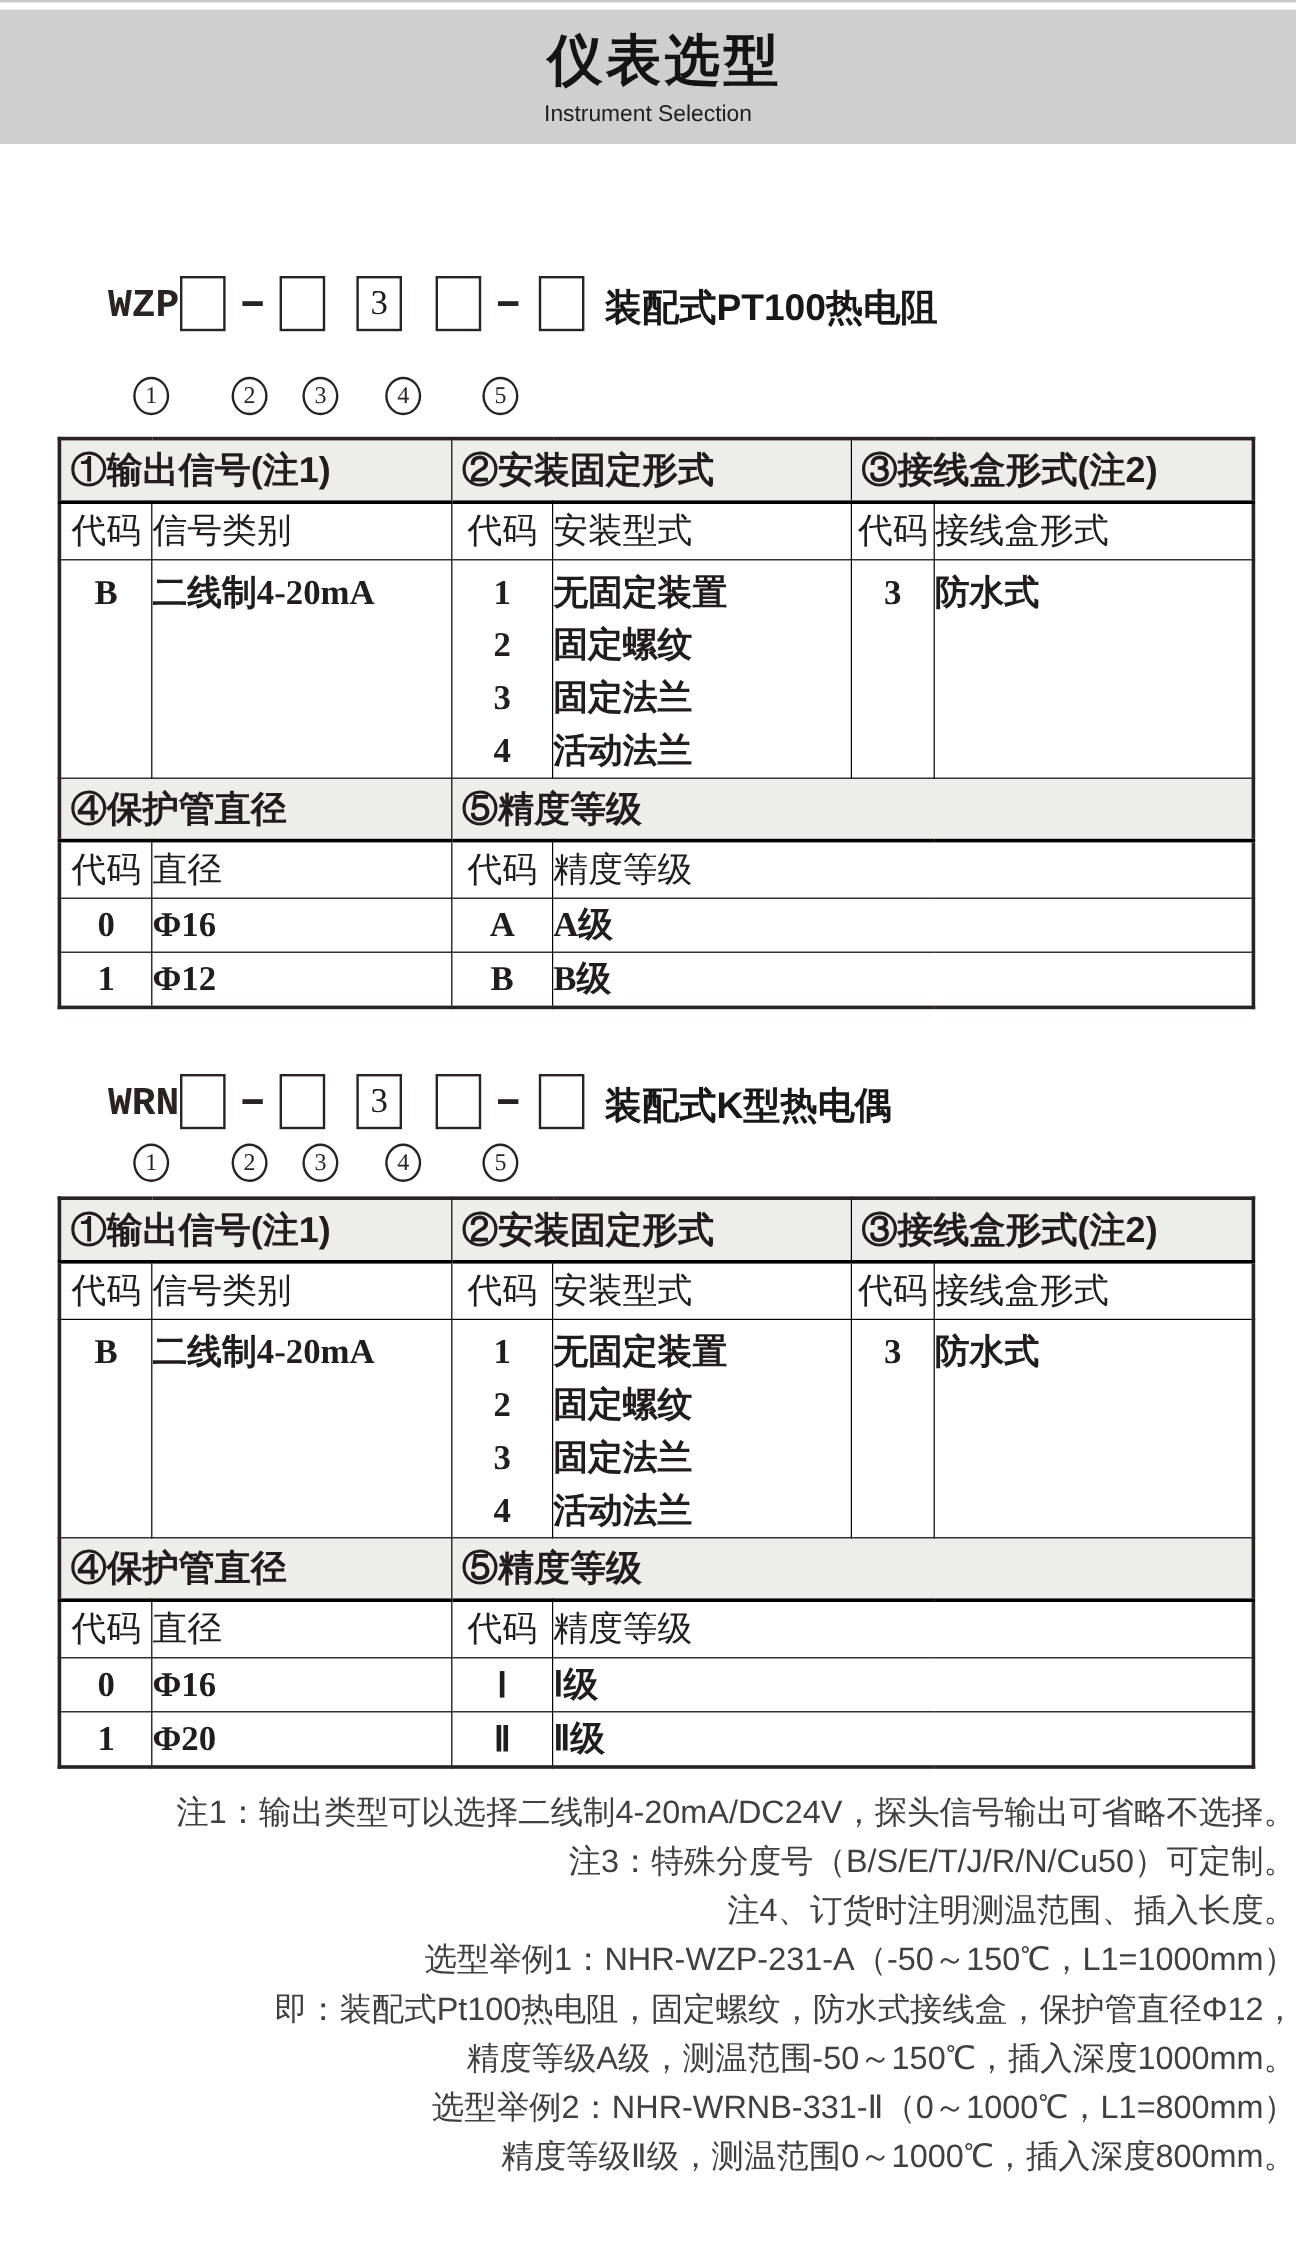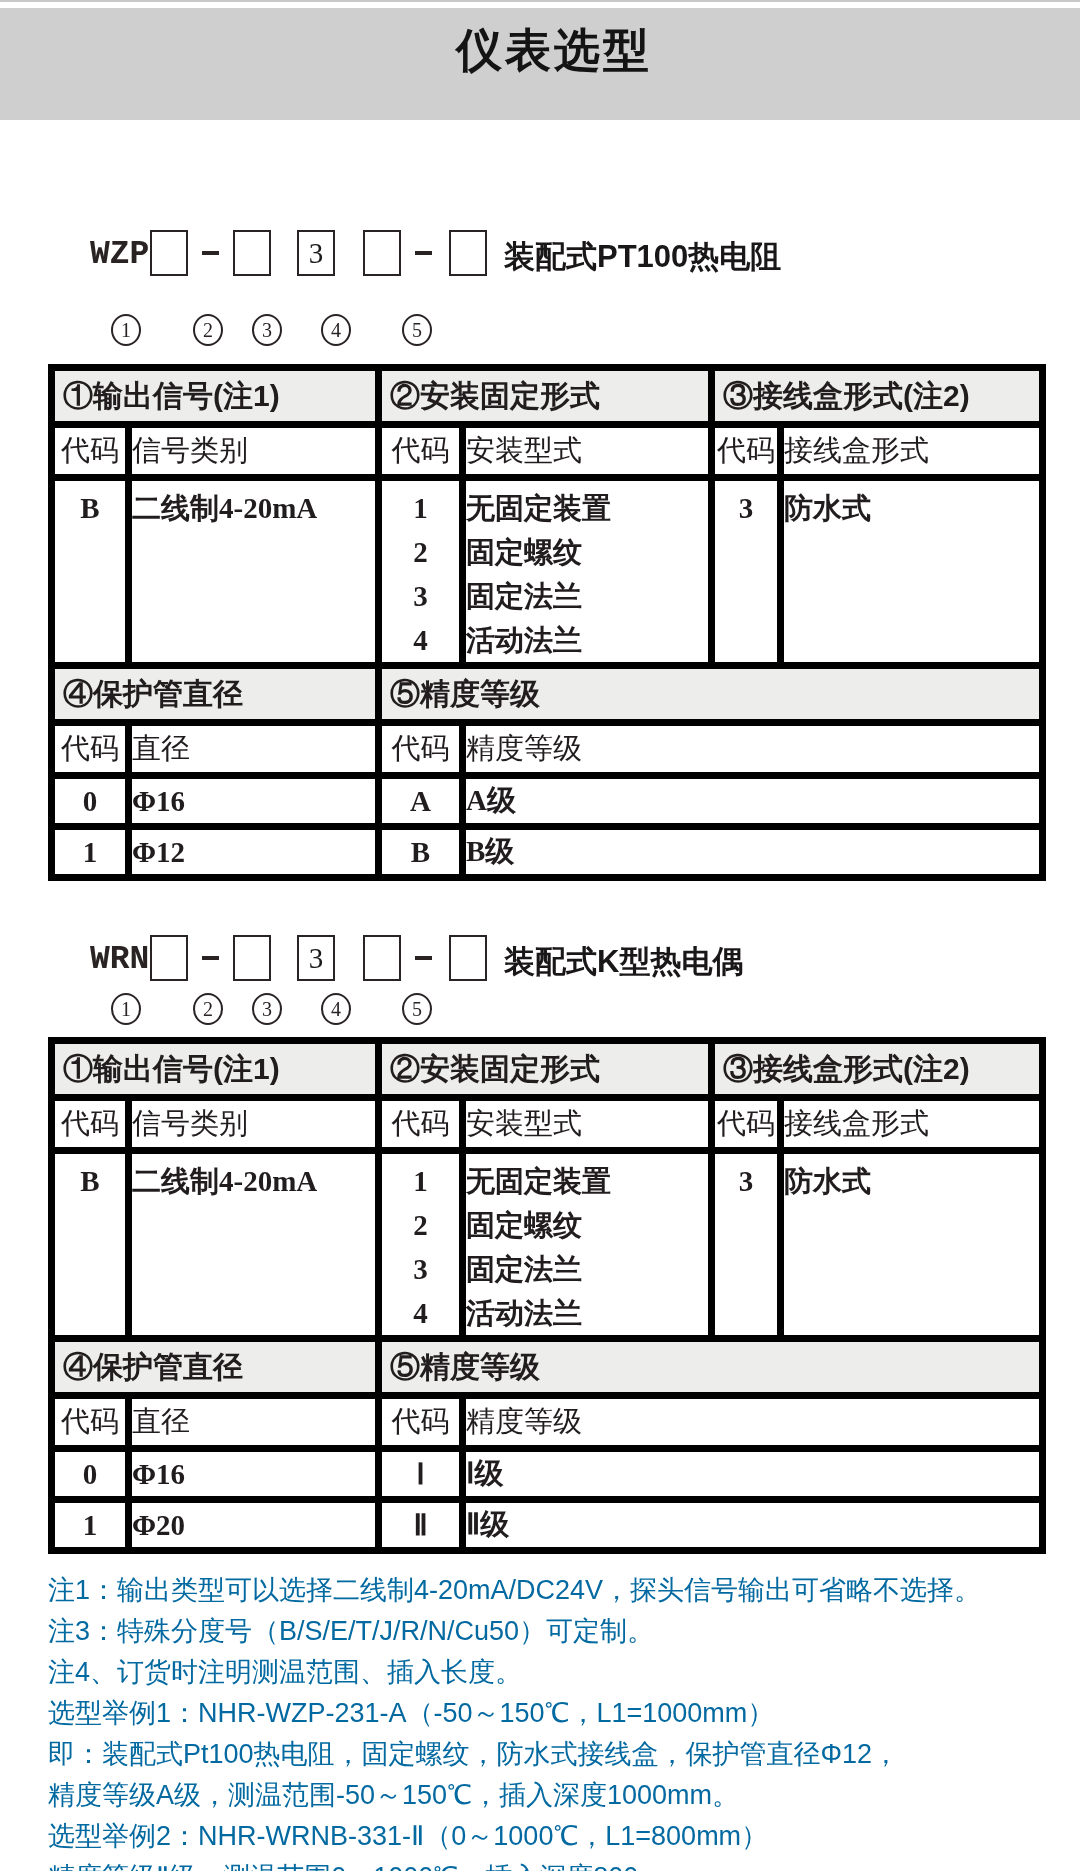--- a/index.html
+++ b/index.html
@@ -34,42 +34,43 @@
   .marker{position:absolute;top:0;width:26px;height:28px;border:2px solid #2a2324;border-radius:50%;
           text-align:center;line-height:28px;font-size:20px;font-family:"Liberation Serif",serif;color:#2a2324;}
   .mk1{left:63px}.mk2{left:145px}.mk3{left:204px}.mk4{left:273px}.mk5{left:354px}
 
   
   table.sel{border-collapse:collapse;table-layout:fixed;width:998px;
             font-family:"Liberation Serif",serif;color:#211c1d;}
   .model1 table.sel{margin-top:16px;}
   .model2 table.sel{margin-top:10px;}
   table.sel{border:3px solid #2a2324;}
-  table.sel td{border:7px solid #000000;padding:0;overflow:hidden;}
+  table.sel td{border:1px solid #000000;padding:0;overflow:hidden;}
   tr.head td{background:#ededec;height:50px;font-size:30px;font-weight:bold;
              padding-left:8px;font-family:"Liberation Sans",sans-serif;border-bottom-width:3px;}
   tr.sub td{height:46px;font-size:29px;font-weight:normal;}
   td.code{text-align:center;}
   td.val{padding-left:13px;}
   tr.body td{vertical-align:top;font-size:29px;font-weight:bold;}
   tr.body .ln{height:44px;line-height:44px;}
   tr.body td .ln:first-child{margin-top:5px;}
   tr.datarow td{height:44px;font-size:29px;font-weight:bold;}
 
   
   .notes{margin:16px 0 0 48px;}
-  .note{font-size:27px;line-height:41px;white-space:nowrap;color:#0369a1;}
+  .note{font-size:27px;line-height:41px;white-space:nowrap;color:#404040;text-align:right;}
 </style>
 </head>
 <body>
 
 <div class="top-strip"></div>
 
 <div class="banner">
   <div class="title">仪表选型</div>
+  <div class="subtitle">Instrument Selection</div>
 </div>
 
 <div class="model model1">
   <div class="code-line">
     <span class="code-prefix">WZP</span>
     <span class="slot slot1"></span>
     <span class="dash dash1"></span>
     <span class="slot slot2"></span>
     <span class="slot slot3">3</span>
     <span class="slot slot4"></span>

